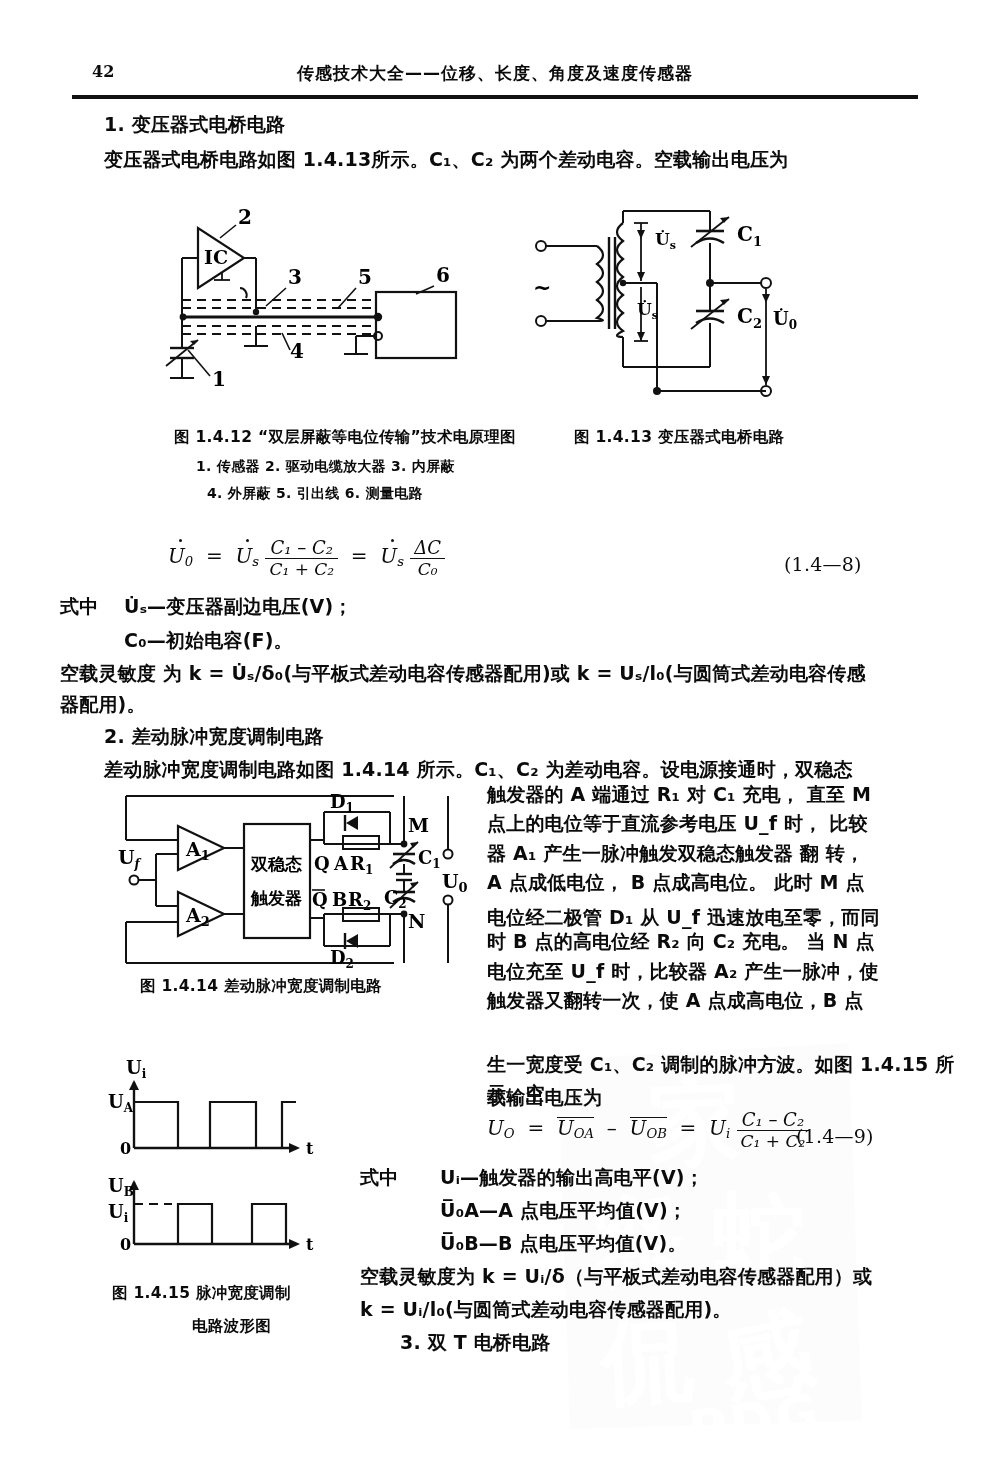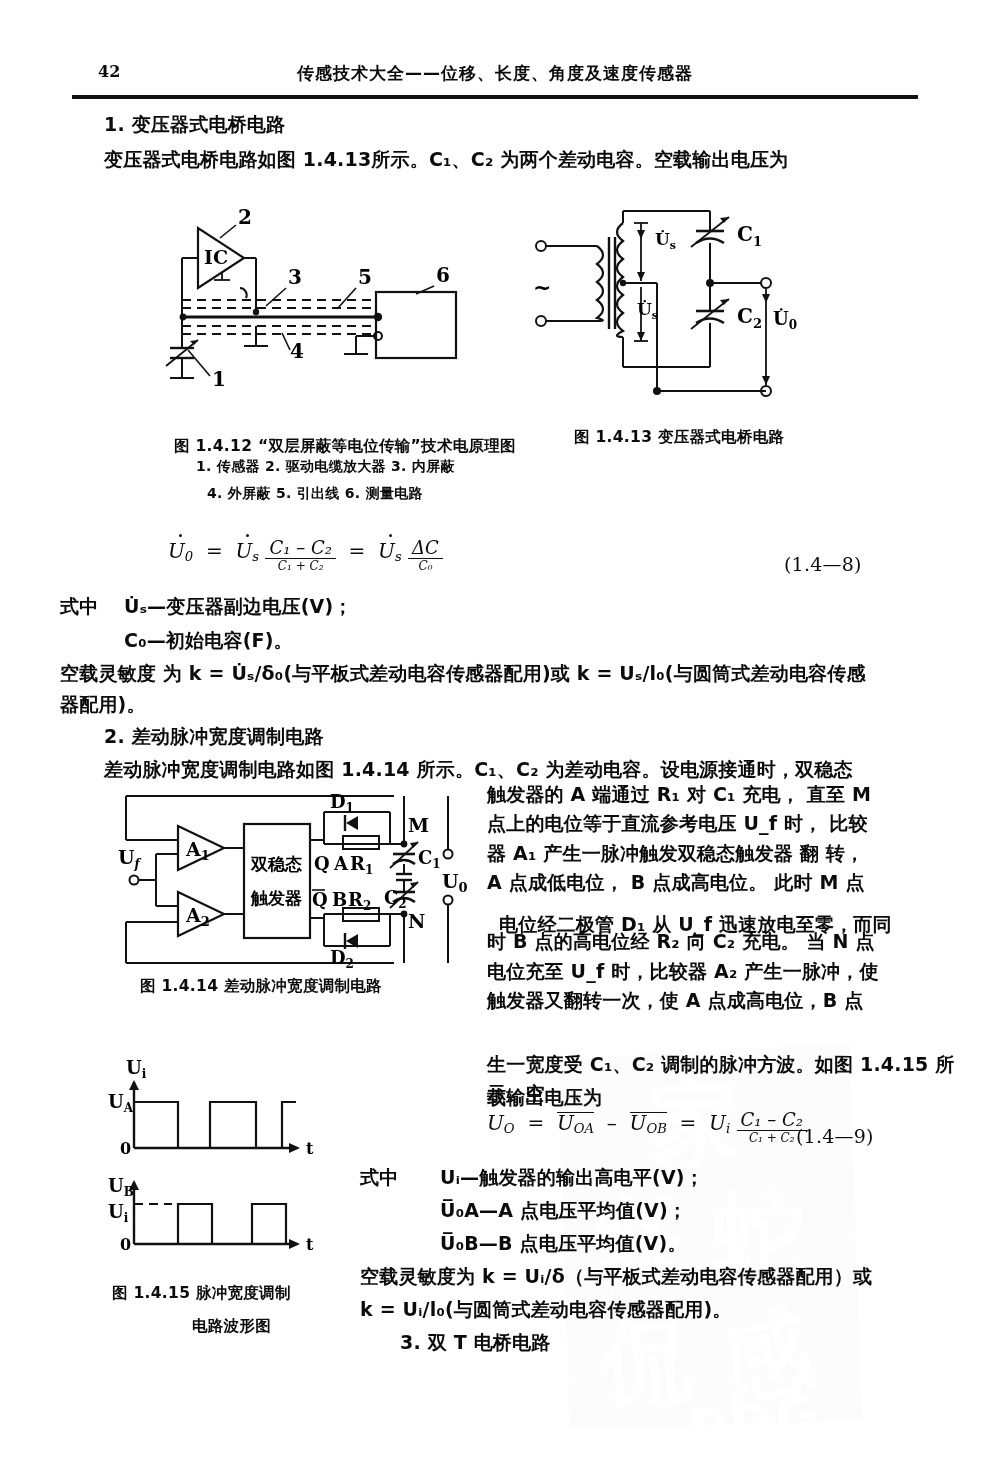--- a/index.html
+++ b/index.html
@@ -25,21 +25,21 @@
   .wm-c1{left:120px;top:20px;font-size:92px;transform:rotate(6deg);}
   .wm-c2{left:48px;top:128px;font-size:92px;transform:rotate(-4deg);}
   .wm-c3{left:168px;top:142px;font-size:92px;transform:rotate(8deg);}
   .wm-c4{left:40px;top:250px;font-size:92px;transform:rotate(5deg);}
   .wm-c5{left:158px;top:262px;font-size:92px;transform:rotate(-3deg);}
   .wm-pdg{position:absolute;left:118px;top:356px;font-size:52px;font-weight:700;
     letter-spacing:3px;color:#fff;opacity:.95;
     font-family:"DejaVu Sans","Liberation Sans",sans-serif;}
 
   
-  .pagenum{position:absolute;left:98px;top:62px;font-size:16px;font-weight:700;
+  .pagenum{position:absolute;left:92px;top:62px;font-size:16px;font-weight:700;
     font-family:"DejaVu Serif","Liberation Serif",serif;}
   .runhead{position:absolute;left:0;right:0;top:62px;text-align:center;
     font-size:17px;font-weight:700;letter-spacing:1px;}
   .rule{position:absolute;left:72px;top:95px;width:846px;height:0;
     border-top:3px solid #111;border-bottom:1px solid #111;height:4px;
     box-sizing:border-box;}
 
   
   .tx{position:absolute;font-size:19px;line-height:1.55;letter-spacing:.2px;}
   .b{font-weight:700;}
@@ -50,21 +50,21 @@
   
   sub{font-size:.66em;vertical-align:-.22em;}
   .dotv{position:relative;}
   .dotv::after{content:"";position:absolute;left:45%;top:-5px;width:3px;height:3px;
     border-radius:50%;background:#111;}
 
   
   .frac{display:inline-block;vertical-align:-0.62em;text-align:center;
     font-family:"DejaVu Serif","Liberation Serif",serif;font-style:italic;}
   .frac .num{display:block;padding:0 4px;font-size:18px;line-height:1.12;}
-  .frac .den{display:block;padding:0 4px;font-size:12px;line-height:1.18;
+  .frac .den{display:block;padding:0 4px;font-size:17px;line-height:1.18;
     border-top:1.6px solid #111;}
   .eqline{font-family:"DejaVu Serif","Liberation Serif",serif;font-size:20px;}
   .ovl{border-top:1.6px solid #111;display:inline-block;line-height:1.05;}
 
   svg{display:block;overflow:visible;}
   .st{stroke:#111;fill:none;}
   .fl{fill:#111;}
   .dash{stroke:#111;fill:none;stroke-dasharray:9 6;}
   .lbl{font-family:"DejaVu Serif","Liberation Serif",serif;font-weight:700;}
 </style>
@@ -217,21 +217,21 @@
       <circle class="fl" cx="152" cy="186" r="4"></circle>
       <circle class="st" stroke-width="2" cx="261" cy="186" r="5"></circle>
 
       <line class="st" stroke-width="1.8" x1="261" y1="84" x2="261" y2="180"></line>
       <path class="fl" d="M261 90 l-4 9 l8 0 z" transform="rotate(180 261 94)"></path>
       <path class="fl" d="M261 180 l-4 -9 l8 0 z"></path>
       <text class="lbl ser" x="268" y="120" font-size="18">U̇<tspan font-size="12" dy="4">0</tspan></text>
     </svg>
   </div>
 
-  <div class="cap" style="left:174px;top:427px;margin-top:9px;">图 1.4.12   “双层屏蔽等电位传输”技术电原理图</div>
+  <div class="cap" style="left:174px;top:427px;">图 1.4.12   “双层屏蔽等电位传输”技术电原理图</div>
   <div class="cap small" style="left:196px;top:458px;">1. 传感器   2. 驱动电缆放大器   3. 内屏蔽</div>
   <div class="cap small" style="left:196px;top:485px;margin-left:11px;">4. 外屏蔽   5. 引出线   6. 测量电路</div>
   <div class="cap" style="left:574px;top:427px;">图 1.4.13    变压器式电桥电路</div>
 
   <div class="eqline" style="position:absolute;left:168px;top:538px;white-space:nowrap;">
     <span class="dotv" style="font-style:italic;">U<sub>0</sub></span>
     <span>&nbsp;=&nbsp;</span>
     <span class="dotv" style="font-style:italic;">U<sub>s</sub></span>
     <span class="frac">
       <span class="num">C₁ – C₂</span>
@@ -253,21 +253,21 @@
   <div class="tx b" style="left:60px;top:690px;">器配用)。</div>
 
   <div class="tx b" style="left:104px;top:722px;">2. 差动脉冲宽度调制电路</div>
   <div class="tx b" style="left:104px;top:755px;">差动脉冲宽度调制电路如图 1.4.14 所示。C₁、C₂ 为差动电容。设电源接通时，双稳态</div>
 
   <div style="position:absolute;left:487px;top:780px;width:500px;">
     <div class="tx b" style="position:relative;left:0;top:0;">触发器的 A 端通过 R₁ 对 C₁ 充电，  直至 M</div>
     <div class="tx b" style="position:relative;left:0;top:0;">点上的电位等于直流参考电压 U_f 时，  比较</div>
     <div class="tx b" style="position:relative;left:0;top:0;">器 A₁ 产生一脉冲触发双稳态触发器 翻 转，</div>
     <div class="tx b" style="position:relative;left:0;top:0;">A 点成低电位，  B 点成高电位。  此时 M 点</div>
-    <div class="tx b" style="position:relative;left:0;top:12px;margin-left:12px;">电位经二极管 D₁ 从 U_f 迅速放电至零，而同</div>
+    <div class="tx b" style="position:relative;left:0;top:5px;">电位经二极管 D₁ 从 U_f 迅速放电至零，而同</div>
     <div class="tx b" style="position:relative;left:0;top:0;">时 B 点的高电位经 R₂ 向 C₂ 充电。  当 N 点</div>
     <div class="tx b" style="position:relative;left:0;top:0;">电位充至 U_f 时，比较器 A₂ 产生一脉冲，使</div>
     <div class="tx b" style="position:relative;left:0;top:0;">触发器又翻转一次，使 A 点成高电位，B 点</div>
   </div>
 
   <div style="position:absolute;left:112px;top:788px;">
     <svg width="370" height="185" viewBox="0 0 370 185">
 
       <line class="st" stroke-width="2" x1="14" y1="8" x2="282" y2="8"></line>
       <line class="st" stroke-width="2" x1="14" y1="8" x2="14" y2="52"></line>

